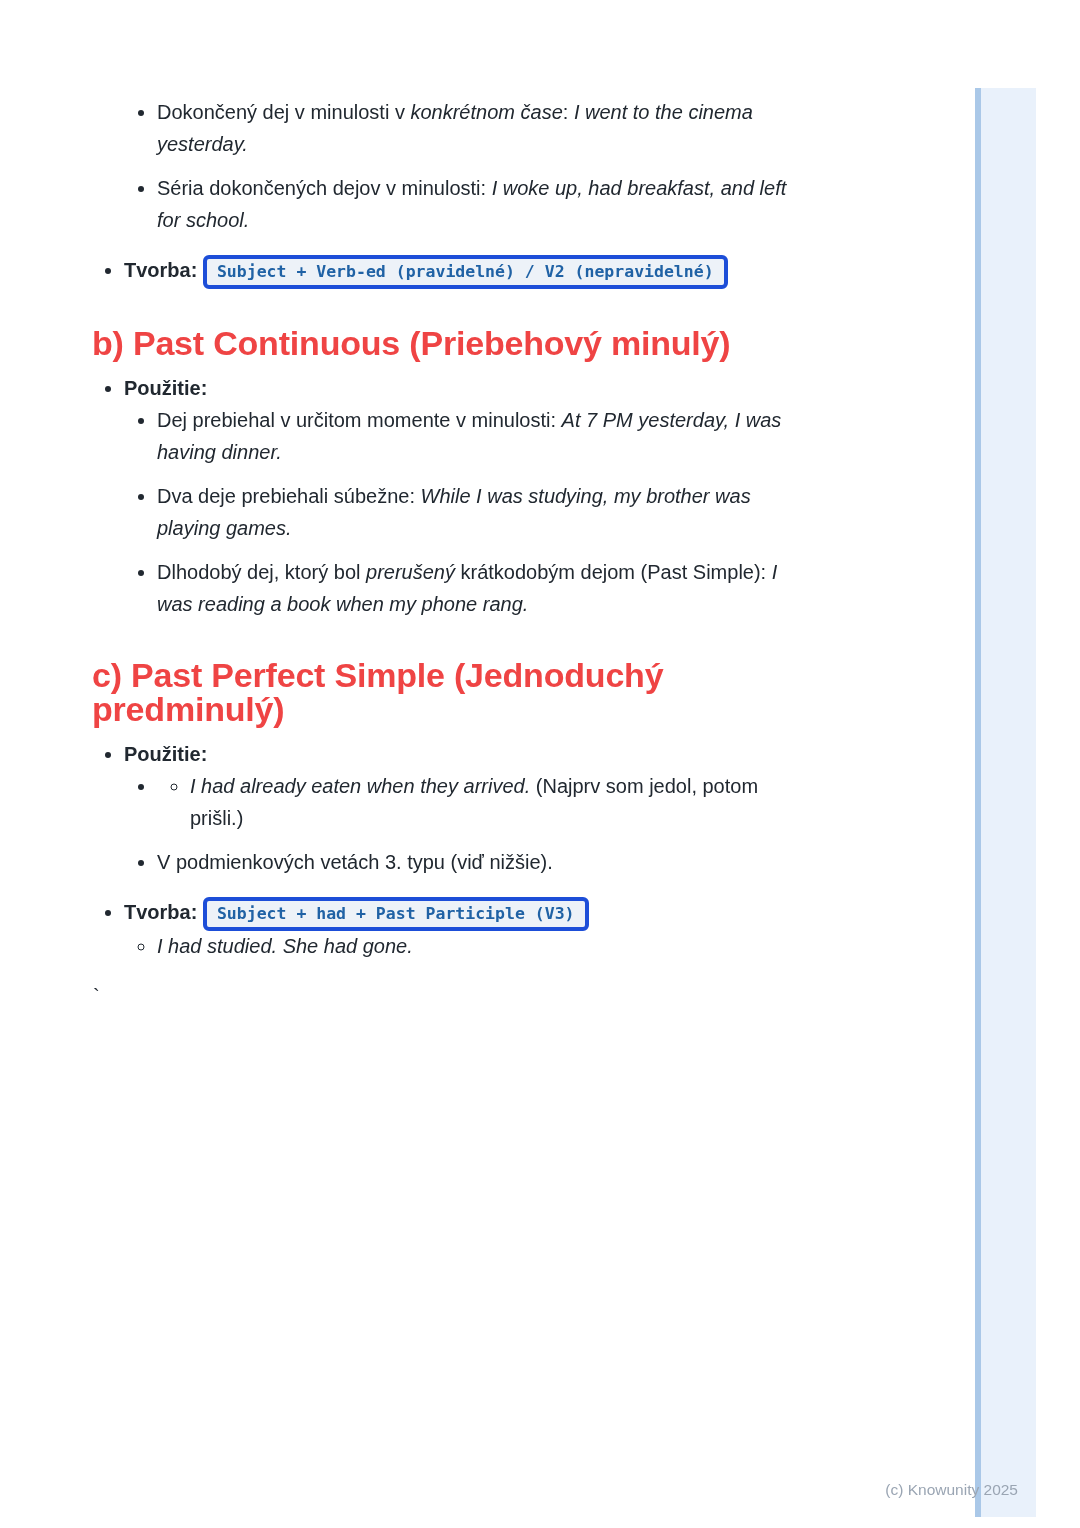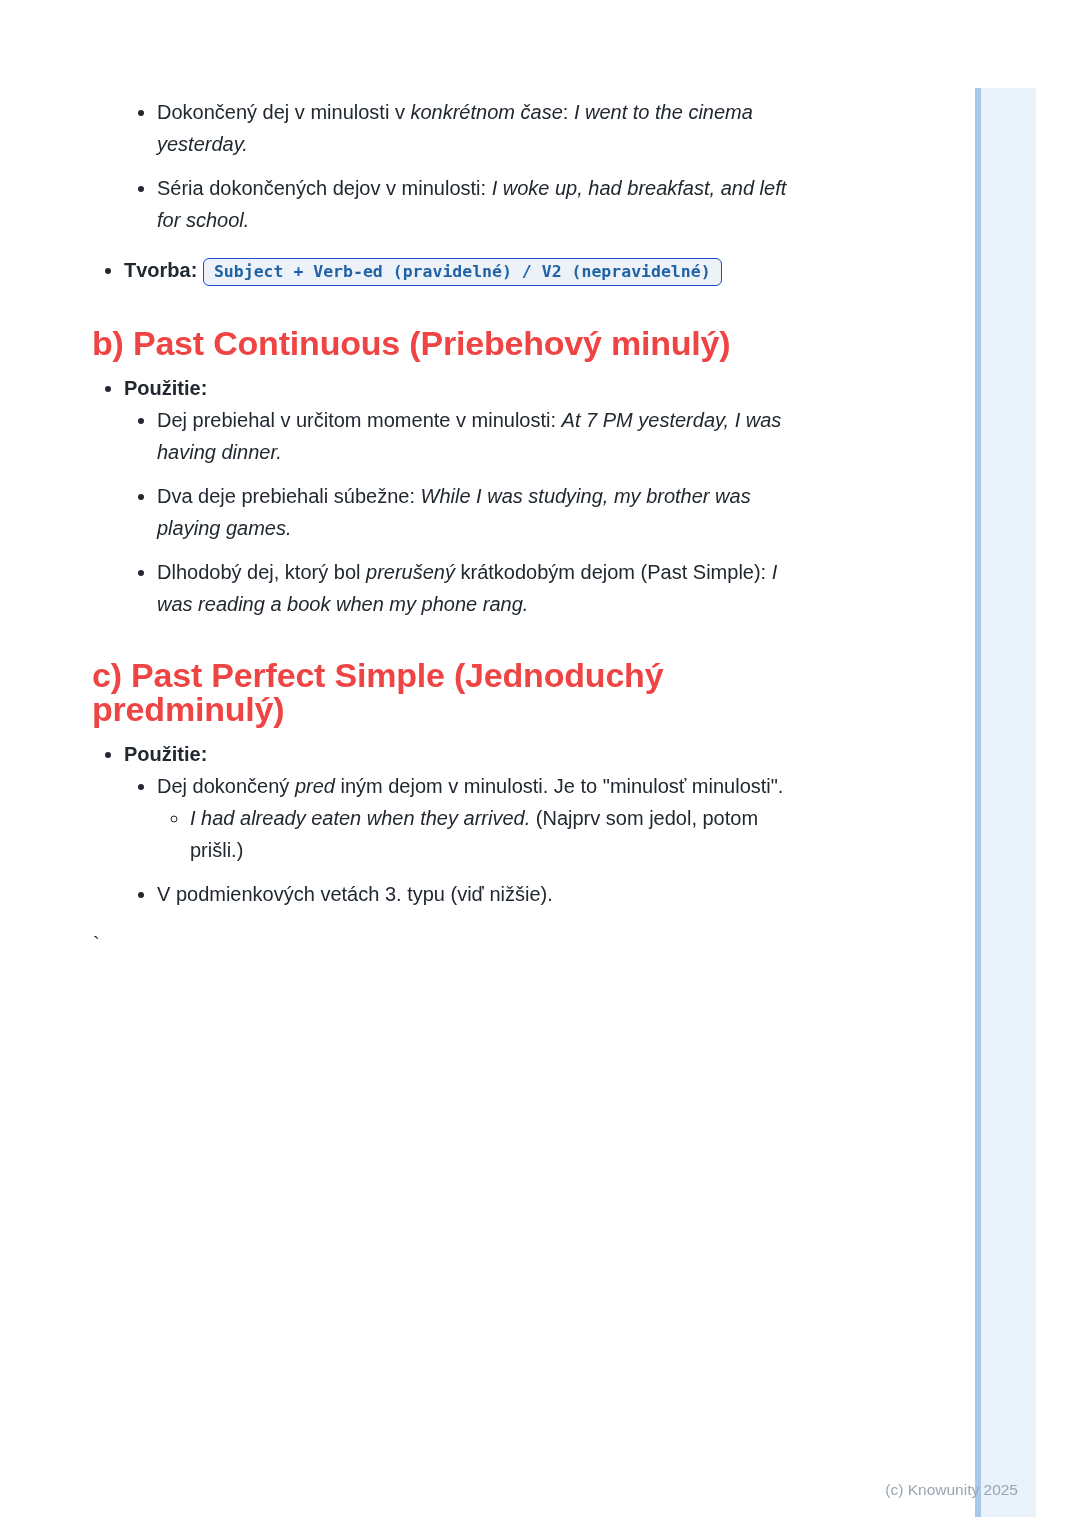--- a/index.html
+++ b/index.html
@@ -47,21 +47,21 @@
 
   .it { font-style: italic; }
   .bd { font-weight: 700; }
 
   code.code-chip {
     font-family: "DejaVu Sans Mono", "Liberation Mono", monospace;
     font-size: 16.5px;
     font-weight: 600;
     color: #2062a5;
     background: #edf2f8;
-    border: 1px solid #1d4ed8;
+    border: 4px solid #1d4ed8;
     border-radius: 6px;
     padding: 3px 10px 4px 10px;
     white-space: nowrap;
   }
 
   h2.section-heading {
     font-size: 34px; line-height: 34px;
     color: #ef4444; font-weight: 700;
     margin: 38px 0 10px 0;
     letter-spacing: -0.2px;
@@ -112,30 +112,37 @@
     </ul>
 
 
     <h2 class="section-heading">c) Past Perfect Simple (Jednoduchý predminulý)</h2>
 
     <ul class="lvl">
       <li>
         <span class="rich"><span class="bd">Použitie:</span></span>
         <ul>
           <li>
-            <span class="rich"><span>Dej dokončený </span><span class="it">pred</span><span> iným dejom v minulosti. Je to "minulosť minulosti".</span></span>
             <ul class="circle">
               <li><span class="rich"><span class="it">I had already eaten when they arrived.</span><span> (Najprv som jedol, potom prišli.)</span></span></li>
             </ul>
           </li>
           <li><span class="rich"><span>V podmienkových vetách 3. typu (viď nižšie).</span></span></li>
         </ul>
       </li>
     </ul>
 
+    <ul class="lvl form-block">
+      <li>
+        <span class="rich"><span class="bd">Tvorba:</span><span> </span><code class="code-chip">Subject + had + Past Participle (V3)</code></span>
+        <ul class="circle">
+          <li><span class="rich"><span class="it">I had studied. She had gone.</span></span></li>
+        </ul>
+      </li>
+    </ul>
 
     <div class="stray">`</div>
 
   </div>
 
   <div class="footer">(c) Knowunity 2025</div>
 
 </div>
 
 </body></html>

